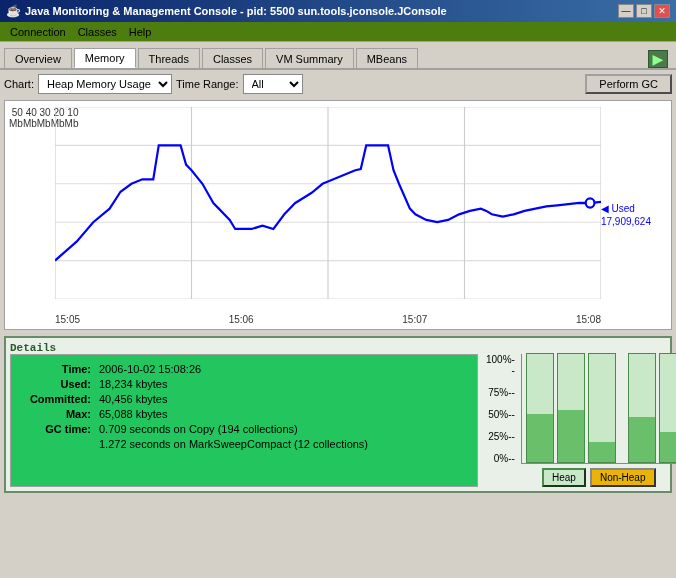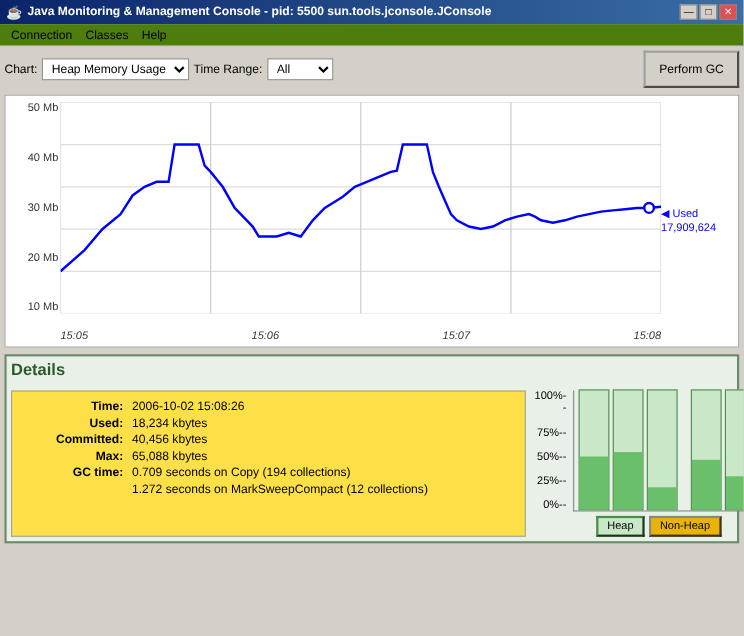--- a/index.html
+++ b/index.html
@@ -91,58 +91,57 @@
       border: 1px solid #888;
       height: 20px;
     }
     .perform-gc-btn {
       margin-left: auto;
       padding: 2px 12px;
       font-size: 11px;
       background: #d4d0c8;
       border: 2px outset #a0a0a0;
       cursor: pointer;
-      height: 34px;
+      height: 20px;
     }
 
     
     .chart-container {
       background: white;
       border: 1px solid #a0a0a0;
       position: relative;
       height: 230px;
       margin-bottom: 6px;
     }
     .chart-inner {
       position: absolute;
       top: 6px; left: 50px; right: 70px; bottom: 30px;
     }
     .chart-y-labels {
       position: absolute;
       left: 4px;
       top: 6px;
       bottom: 30px;
       display: flex;
-      flex-direction: column;
+      flex-direction: row;
       justify-content: space-between;
       font-size: 10px;
       color: #333;
       width: 44px;
       text-align: right;
     }
     .chart-x-labels {
       position: absolute;
       bottom: 4px;
       left: 50px;
       right: 70px;
       display: flex;
       justify-content: space-between;
       font-size: 10px;
       color: #333;
-      font-style: italic;
     }
     .chart-label-right {
       position: absolute;
       right: 20px;
       top: 50%;
       transform: translateY(-50%);
       font-size: 10px;
       color: blue;
       text-align: left;
       line-height: 1.3;
@@ -152,33 +151,34 @@
       height: 100%;
     }
 
     
     .details-section {
       border: 2px solid #6a8a6a;
       background: #e8f0e8;
       padding: 4px;
     }
     .details-title {
-      font-size: 15px;
+      font-size: 11px;
       color: #2a5a2a;
       font-weight: bold;
-      margin-bottom: 10px;
+      margin-bottom: 0;
+      font-family: Liberation Mono, monospace;
     }
     .details-inner {
       display: flex;
       gap: 8px;
     }
     .details-table {
-      background: #fde047;
+      background: #22c55e;
       border: 1px solid #a0a0a0;
-      padding: 8px 21px;
+      padding: 8px 0;
       flex: 1;
       font-size: 11px;
     }
     .details-row {
       display: flex;
       margin-bottom: 3px;
     }
     .details-label {
       font-weight: bold;
       text-align: right;
@@ -251,20 +251,32 @@
   </div>
 </div>
 
 <div class="window-body">
   <div class="menu-bar">
     <span class="menu-item">Connection</span>
     <span class="menu-item">Classes</span>
     <span class="menu-item">Help</span>
   </div>
 
+  <div class="tab-bar">
+    <div class="tab">Overview</div>
+    <div class="tab active">Memory</div>
+    <div class="tab">Threads</div>
+    <div class="tab">Classes</div>
+    <div class="tab">VM Summary</div>
+    <div class="tab">MBeans</div>
+    <div style="flex:1;"></div>
+    <div class="tab-right-icon">
+      <span style="color:#8fff8f;font-size:14px;">▶</span>
+    </div>
+  </div>
 
   <div class="content-area">
 
     <div class="chart-controls">
       <label>Chart:</label>
       <select class="chart-select">
         <option>Heap Memory Usage</option>
       </select>
       <label>Time Range:</label>
       <select class="chart-select" style="width:60px;">

